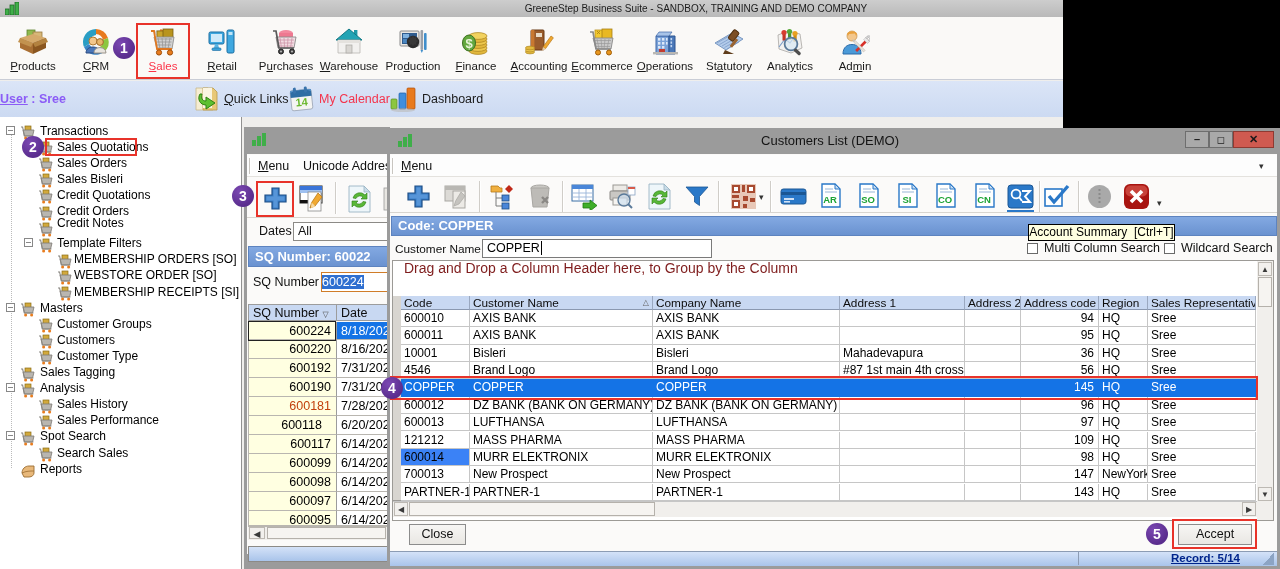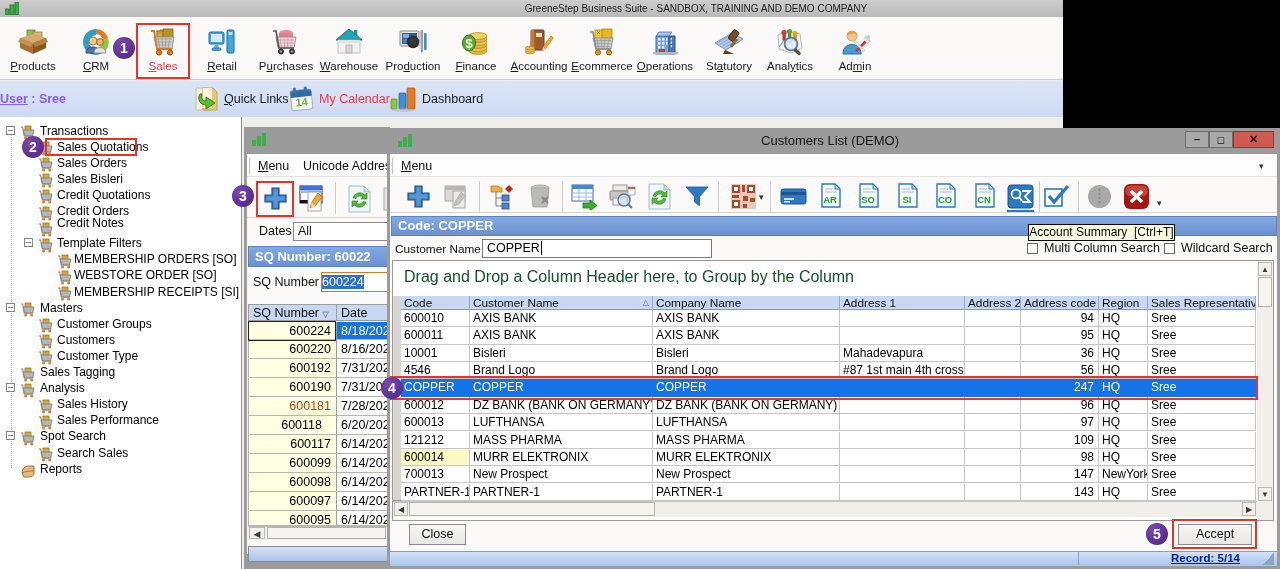--- a/index.html
+++ b/index.html
@@ -668,21 +668,21 @@
       </svg></div>
     <div class="abs" style="z-index:12;left:1157px;top:198px;font-size:9px;color:#333">▾</div>
     <div class="abs" style="z-index:11;left:391px;top:216px;width:886px;height:20px;background:linear-gradient(#83a9e2,#6a92d0);border:1px solid #5d83bf;color:#fff;font-weight:bold;font-size:13px;line-height:18px;padding-left:6px">Code: COPPER</div>
     <div class="abs" style="z-index:11;left:395px;top:242px;font-size:11.8px;color:#111">Customer Name</div>
     <div class="abs" style="z-index:11;left:482px;top:239px;width:230px;height:19px;background:#fff;border:1px solid #7a7a7a;font-size:12.5px;color:#000;line-height:17px;padding-left:4px">COPPER<span style="border-left:1px solid #000;margin-left:1px"></span></div>
     <div class="abs" style="z-index:11;left:1027px;top:243px;width:11px;height:11px;background:#fff;border:1px solid #6a6a6a"></div>
     <div class="abs" style="z-index:11;left:1044px;top:241px;font-size:12.5px;color:#111">Multi Column Search</div>
     <div class="abs" style="z-index:11;left:1164px;top:243px;width:11px;height:11px;background:#fff;border:1px solid #6a6a6a"></div>
     <div class="abs" style="z-index:11;left:1181px;top:241px;font-size:12.5px;color:#111">Wildcard Search</div>
     <div class="abs" style="z-index:11;left:392px;top:260px;width:882px;height:261px;background:#fff;border:1px solid #9c9a96"></div>
-    <div class="abs" style="z-index:11;left:404px;top:268px;font-size:16px;color:#14532d">Drag and Drop a Column Header here, to Group by the Column</div>
+    <div class="abs" style="z-index:11;left:404px;top:260px;font-size:14px;color:#7f1d1d">Drag and Drop a Column Header here, to Group by the Column</div>
     <div class="abs" style="z-index:11;left:1257px;top:261px;width:16px;height:259px;background:#f1efec"></div>
     <div class="abs" style="z-index:11;left:1258px;top:262px;width:14px;height:14px;background:#f2f0ed;border:1px solid #bdb9b3;color:#3a3a3a;font-size:8px;text-align:center;line-height:13px">▲</div>
     <div class="abs" style="z-index:11;left:1258px;top:277px;width:14px;height:30px;background:#f6f4f1;border:1px solid #b5b1ab"></div>
     <div class="abs" style="z-index:11;left:1258px;top:487px;width:14px;height:14px;background:#f2f0ed;border:1px solid #bdb9b3;color:#3a3a3a;font-size:8px;text-align:center;line-height:13px">▼</div>
     <div class="abs" style="z-index:11;left:393px;top:296px;width:8px;height:205px;background:#d8d5d0;border-bottom:1px solid #9c9a96"></div>
     <div class="abs" style="z-index:11;left:401px;top:296px;width:69px;height:14px;background:#c8d8f2;border-right:1px solid #9aa8c0;border-bottom:1px solid #8a98b0;font-size:11.8px;color:#0d0d0d;line-height:14px;padding-left:3px;overflow:hidden;white-space:nowrap">Code</div>
     <div class="abs" style="z-index:11;left:470px;top:296px;width:183px;height:14px;background:#c8d8f2;border-right:1px solid #9aa8c0;border-bottom:1px solid #8a98b0;font-size:11.8px;color:#0d0d0d;line-height:14px;padding-left:3px;overflow:hidden;white-space:nowrap">Customer Name<span style="float:right;font-size:8px;color:#666;margin-right:3px">△</span></div>
     <div class="abs" style="z-index:11;left:653px;top:296px;width:187px;height:14px;background:#c8d8f2;border-right:1px solid #9aa8c0;border-bottom:1px solid #8a98b0;font-size:11.8px;color:#0d0d0d;line-height:14px;padding-left:3px;overflow:hidden;white-space:nowrap">Company Name</div>
     <div class="abs" style="z-index:11;left:840px;top:296px;width:125px;height:14px;background:#c8d8f2;border-right:1px solid #9aa8c0;border-bottom:1px solid #8a98b0;font-size:11.8px;color:#0d0d0d;line-height:14px;padding-left:3px;overflow:hidden;white-space:nowrap">Address 1</div>
     <div class="abs" style="z-index:11;left:965px;top:296px;width:56px;height:14px;background:#c8d8f2;border-right:1px solid #9aa8c0;border-bottom:1px solid #8a98b0;font-size:11.8px;color:#0d0d0d;line-height:14px;padding-left:3px;overflow:hidden;white-space:nowrap">Address 2</div>
@@ -719,21 +719,21 @@
     <div class="abs" style="z-index:11;left:840px;top:362.1px;width:125px;height:17.35px;background:#fff;color:#000;border-right:1px solid #c6c6c6;border-bottom:1px solid #c6c6c6;font-size:12px;line-height:17px;padding-left:3px;overflow:hidden;white-space:nowrap">#87 1st main 4th cross</div>
     <div class="abs" style="z-index:11;left:965px;top:362.1px;width:56px;height:17.35px;background:#fff;color:#000;border-right:1px solid #c6c6c6;border-bottom:1px solid #c6c6c6;font-size:12px;line-height:17px;padding-left:3px;overflow:hidden;white-space:nowrap"></div>
     <div class="abs" style="z-index:11;left:1021px;top:362.1px;width:78px;height:17.35px;background:#fff;color:#000;border-right:1px solid #c6c6c6;border-bottom:1px solid #c6c6c6;font-size:12px;line-height:17px;text-align:right;padding-right:4px;overflow:hidden;white-space:nowrap">56</div>
     <div class="abs" style="z-index:11;left:1099px;top:362.1px;width:49px;height:17.35px;background:#fff;color:#000;border-right:1px solid #c6c6c6;border-bottom:1px solid #c6c6c6;font-size:12px;line-height:17px;padding-left:3px;overflow:hidden;white-space:nowrap">HQ</div>
     <div class="abs" style="z-index:11;left:1148px;top:362.1px;width:108px;height:17.35px;background:#fff;color:#000;border-right:1px solid #c6c6c6;border-bottom:1px solid #c6c6c6;font-size:12px;line-height:17px;padding-left:3px;overflow:hidden;white-space:nowrap">Sree</div>
     <div class="abs" style="z-index:11;left:401px;top:379.4px;width:69px;height:17.35px;background:#1473e6;color:#fff;border-right:1px solid #1473e6;border-bottom:1px solid #1473e6;font-size:12px;line-height:17px;padding-left:3px;overflow:hidden;white-space:nowrap">COPPER</div>
     <div class="abs" style="z-index:11;left:470px;top:379.4px;width:183px;height:17.35px;background:#1473e6;color:#fff;border-right:1px solid #1473e6;border-bottom:1px solid #1473e6;font-size:12px;line-height:17px;padding-left:3px;overflow:hidden;white-space:nowrap">COPPER</div>
     <div class="abs" style="z-index:11;left:653px;top:379.4px;width:187px;height:17.35px;background:#1473e6;color:#fff;border-right:1px solid #1473e6;border-bottom:1px solid #1473e6;font-size:12px;line-height:17px;padding-left:3px;overflow:hidden;white-space:nowrap">COPPER</div>
     <div class="abs" style="z-index:11;left:840px;top:379.4px;width:125px;height:17.35px;background:#1473e6;color:#fff;border-right:1px solid #1473e6;border-bottom:1px solid #1473e6;font-size:12px;line-height:17px;padding-left:3px;overflow:hidden;white-space:nowrap"></div>
     <div class="abs" style="z-index:11;left:965px;top:379.4px;width:56px;height:17.35px;background:#1473e6;color:#fff;border-right:1px solid #1473e6;border-bottom:1px solid #1473e6;font-size:12px;line-height:17px;padding-left:3px;overflow:hidden;white-space:nowrap"></div>
-    <div class="abs" style="z-index:11;left:1021px;top:379.4px;width:78px;height:17.35px;background:#1473e6;color:#fff;border-right:1px solid #1473e6;border-bottom:1px solid #1473e6;font-size:12px;line-height:17px;text-align:right;padding-right:4px;overflow:hidden;white-space:nowrap">247</div>
+    <div class="abs" style="z-index:11;left:1021px;top:379.4px;width:78px;height:17.35px;background:#1473e6;color:#fff;border-right:1px solid #1473e6;border-bottom:1px solid #1473e6;font-size:12px;line-height:17px;text-align:right;padding-right:4px;overflow:hidden;white-space:nowrap">145</div>
     <div class="abs" style="z-index:11;left:1099px;top:379.4px;width:49px;height:17.35px;background:#1473e6;color:#fff;border-right:1px solid #1473e6;border-bottom:1px solid #1473e6;font-size:12px;line-height:17px;padding-left:3px;overflow:hidden;white-space:nowrap">HQ</div>
     <div class="abs" style="z-index:11;left:1148px;top:379.4px;width:108px;height:17.35px;background:#1473e6;color:#fff;border-right:1px solid #1473e6;border-bottom:1px solid #1473e6;font-size:12px;line-height:17px;padding-left:3px;overflow:hidden;white-space:nowrap">Sree</div>
     <div class="abs" style="z-index:11;left:401px;top:396.8px;width:69px;height:17.35px;background:#fff;color:#000;border-right:1px solid #c6c6c6;border-bottom:1px solid #c6c6c6;font-size:12px;line-height:17px;padding-left:3px;overflow:hidden;white-space:nowrap">600012</div>
     <div class="abs" style="z-index:11;left:470px;top:396.8px;width:183px;height:17.35px;background:#fff;color:#000;border-right:1px solid #c6c6c6;border-bottom:1px solid #c6c6c6;font-size:12px;line-height:17px;padding-left:3px;overflow:hidden;white-space:nowrap">DZ BANK (BANK ON GERMANY)</div>
     <div class="abs" style="z-index:11;left:653px;top:396.8px;width:187px;height:17.35px;background:#fff;color:#000;border-right:1px solid #c6c6c6;border-bottom:1px solid #c6c6c6;font-size:12px;line-height:17px;padding-left:3px;overflow:hidden;white-space:nowrap">DZ BANK (BANK ON GERMANY)</div>
     <div class="abs" style="z-index:11;left:840px;top:396.8px;width:125px;height:17.35px;background:#fff;color:#000;border-right:1px solid #c6c6c6;border-bottom:1px solid #c6c6c6;font-size:12px;line-height:17px;padding-left:3px;overflow:hidden;white-space:nowrap"></div>
     <div class="abs" style="z-index:11;left:965px;top:396.8px;width:56px;height:17.35px;background:#fff;color:#000;border-right:1px solid #c6c6c6;border-bottom:1px solid #c6c6c6;font-size:12px;line-height:17px;padding-left:3px;overflow:hidden;white-space:nowrap"></div>
     <div class="abs" style="z-index:11;left:1021px;top:396.8px;width:78px;height:17.35px;background:#fff;color:#000;border-right:1px solid #c6c6c6;border-bottom:1px solid #c6c6c6;font-size:12px;line-height:17px;text-align:right;padding-right:4px;overflow:hidden;white-space:nowrap">96</div>
     <div class="abs" style="z-index:11;left:1099px;top:396.8px;width:49px;height:17.35px;background:#fff;color:#000;border-right:1px solid #c6c6c6;border-bottom:1px solid #c6c6c6;font-size:12px;line-height:17px;padding-left:3px;overflow:hidden;white-space:nowrap">HQ</div>
     <div class="abs" style="z-index:11;left:1148px;top:396.8px;width:108px;height:17.35px;background:#fff;color:#000;border-right:1px solid #c6c6c6;border-bottom:1px solid #c6c6c6;font-size:12px;line-height:17px;padding-left:3px;overflow:hidden;white-space:nowrap">Sree</div>
@@ -746,21 +746,21 @@
     <div class="abs" style="z-index:11;left:1099px;top:414.1px;width:49px;height:17.35px;background:#fff;color:#000;border-right:1px solid #c6c6c6;border-bottom:1px solid #c6c6c6;font-size:12px;line-height:17px;padding-left:3px;overflow:hidden;white-space:nowrap">HQ</div>
     <div class="abs" style="z-index:11;left:1148px;top:414.1px;width:108px;height:17.35px;background:#fff;color:#000;border-right:1px solid #c6c6c6;border-bottom:1px solid #c6c6c6;font-size:12px;line-height:17px;padding-left:3px;overflow:hidden;white-space:nowrap">Sree</div>
     <div class="abs" style="z-index:11;left:401px;top:431.5px;width:69px;height:17.35px;background:#fff;color:#000;border-right:1px solid #c6c6c6;border-bottom:1px solid #c6c6c6;font-size:12px;line-height:17px;padding-left:3px;overflow:hidden;white-space:nowrap">121212</div>
     <div class="abs" style="z-index:11;left:470px;top:431.5px;width:183px;height:17.35px;background:#fff;color:#000;border-right:1px solid #c6c6c6;border-bottom:1px solid #c6c6c6;font-size:12px;line-height:17px;padding-left:3px;overflow:hidden;white-space:nowrap">MASS PHARMA</div>
     <div class="abs" style="z-index:11;left:653px;top:431.5px;width:187px;height:17.35px;background:#fff;color:#000;border-right:1px solid #c6c6c6;border-bottom:1px solid #c6c6c6;font-size:12px;line-height:17px;padding-left:3px;overflow:hidden;white-space:nowrap">MASS PHARMA</div>
     <div class="abs" style="z-index:11;left:840px;top:431.5px;width:125px;height:17.35px;background:#fff;color:#000;border-right:1px solid #c6c6c6;border-bottom:1px solid #c6c6c6;font-size:12px;line-height:17px;padding-left:3px;overflow:hidden;white-space:nowrap"></div>
     <div class="abs" style="z-index:11;left:965px;top:431.5px;width:56px;height:17.35px;background:#fff;color:#000;border-right:1px solid #c6c6c6;border-bottom:1px solid #c6c6c6;font-size:12px;line-height:17px;padding-left:3px;overflow:hidden;white-space:nowrap"></div>
     <div class="abs" style="z-index:11;left:1021px;top:431.5px;width:78px;height:17.35px;background:#fff;color:#000;border-right:1px solid #c6c6c6;border-bottom:1px solid #c6c6c6;font-size:12px;line-height:17px;text-align:right;padding-right:4px;overflow:hidden;white-space:nowrap">109</div>
     <div class="abs" style="z-index:11;left:1099px;top:431.5px;width:49px;height:17.35px;background:#fff;color:#000;border-right:1px solid #c6c6c6;border-bottom:1px solid #c6c6c6;font-size:12px;line-height:17px;padding-left:3px;overflow:hidden;white-space:nowrap">HQ</div>
     <div class="abs" style="z-index:11;left:1148px;top:431.5px;width:108px;height:17.35px;background:#fff;color:#000;border-right:1px solid #c6c6c6;border-bottom:1px solid #c6c6c6;font-size:12px;line-height:17px;padding-left:3px;overflow:hidden;white-space:nowrap">Sree</div>
-    <div class="abs" style="z-index:11;left:401px;top:448.8px;width:69px;height:17.35px;background:#fef9c3;color:#000;border-right:1px solid #c6c6c6;border-bottom:1px solid #c6c6c6;font-size:12px;line-height:17px;padding-left:3px;overflow:hidden;white-space:nowrap">600014</div>
+    <div class="abs" style="z-index:11;left:401px;top:448.8px;width:69px;height:17.35px;background:#3b82f6;color:#000;border-right:1px solid #c6c6c6;border-bottom:1px solid #c6c6c6;font-size:12px;line-height:17px;padding-left:3px;overflow:hidden;white-space:nowrap">600014</div>
     <div class="abs" style="z-index:11;left:470px;top:448.8px;width:183px;height:17.35px;background:#fff;color:#000;border-right:1px solid #c6c6c6;border-bottom:1px solid #c6c6c6;font-size:12px;line-height:17px;padding-left:3px;overflow:hidden;white-space:nowrap">MURR ELEKTRONIX</div>
     <div class="abs" style="z-index:11;left:653px;top:448.8px;width:187px;height:17.35px;background:#fff;color:#000;border-right:1px solid #c6c6c6;border-bottom:1px solid #c6c6c6;font-size:12px;line-height:17px;padding-left:3px;overflow:hidden;white-space:nowrap">MURR ELEKTRONIX</div>
     <div class="abs" style="z-index:11;left:840px;top:448.8px;width:125px;height:17.35px;background:#fff;color:#000;border-right:1px solid #c6c6c6;border-bottom:1px solid #c6c6c6;font-size:12px;line-height:17px;padding-left:3px;overflow:hidden;white-space:nowrap"></div>
     <div class="abs" style="z-index:11;left:965px;top:448.8px;width:56px;height:17.35px;background:#fff;color:#000;border-right:1px solid #c6c6c6;border-bottom:1px solid #c6c6c6;font-size:12px;line-height:17px;padding-left:3px;overflow:hidden;white-space:nowrap"></div>
     <div class="abs" style="z-index:11;left:1021px;top:448.8px;width:78px;height:17.35px;background:#fff;color:#000;border-right:1px solid #c6c6c6;border-bottom:1px solid #c6c6c6;font-size:12px;line-height:17px;text-align:right;padding-right:4px;overflow:hidden;white-space:nowrap">98</div>
     <div class="abs" style="z-index:11;left:1099px;top:448.8px;width:49px;height:17.35px;background:#fff;color:#000;border-right:1px solid #c6c6c6;border-bottom:1px solid #c6c6c6;font-size:12px;line-height:17px;padding-left:3px;overflow:hidden;white-space:nowrap">HQ</div>
     <div class="abs" style="z-index:11;left:1148px;top:448.8px;width:108px;height:17.35px;background:#fff;color:#000;border-right:1px solid #c6c6c6;border-bottom:1px solid #c6c6c6;font-size:12px;line-height:17px;padding-left:3px;overflow:hidden;white-space:nowrap">Sree</div>
     <div class="abs" style="z-index:11;left:401px;top:466.1px;width:69px;height:17.35px;background:#fff;color:#000;border-right:1px solid #c6c6c6;border-bottom:1px solid #c6c6c6;font-size:12px;line-height:17px;padding-left:3px;overflow:hidden;white-space:nowrap">700013</div>
     <div class="abs" style="z-index:11;left:470px;top:466.1px;width:183px;height:17.35px;background:#fff;color:#000;border-right:1px solid #c6c6c6;border-bottom:1px solid #c6c6c6;font-size:12px;line-height:17px;padding-left:3px;overflow:hidden;white-space:nowrap">New Prospect</div>
     <div class="abs" style="z-index:11;left:653px;top:466.1px;width:187px;height:17.35px;background:#fff;color:#000;border-right:1px solid #c6c6c6;border-bottom:1px solid #c6c6c6;font-size:12px;line-height:17px;padding-left:3px;overflow:hidden;white-space:nowrap">New Prospect</div>

